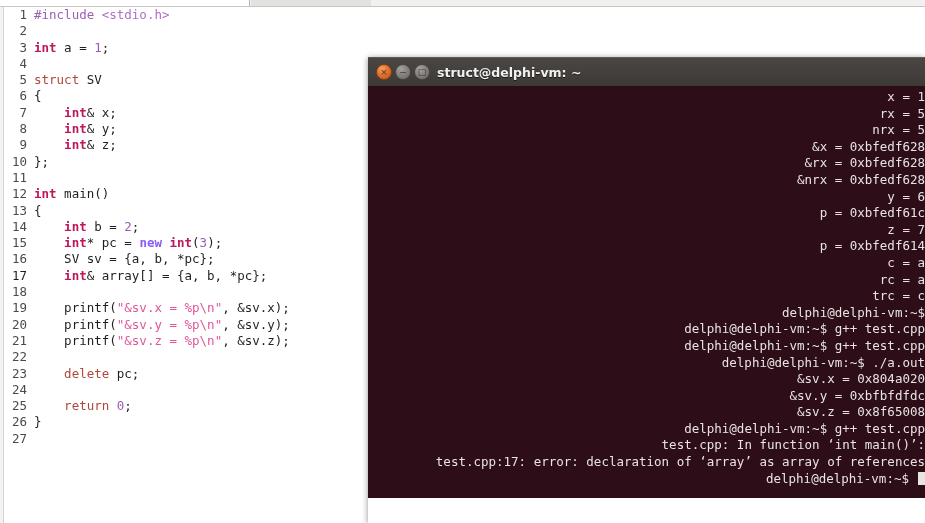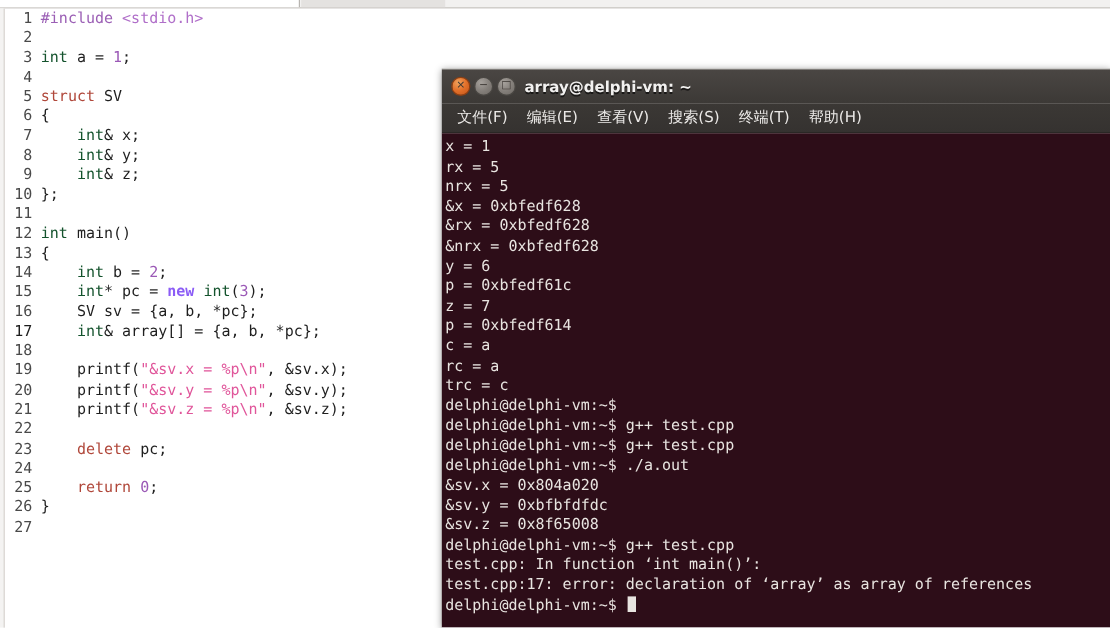--- a/index.html
+++ b/index.html
@@ -75,21 +75,21 @@
     color: #4a4a4a;
     padding-right: 7px;
     font-size: 12.5px;
   }
   .ln.err { font-weight: normal; color: #1d1d1d; }
   .code { color: #1f1f1f; }
 
   
   .t-pre   { color: #9b5fb5; }           
   .t-hdr   { color: #b06fc9; }           
-  .t-type  { color: #14532d; font-weight: normal; }  
+  .t-type  { color: #be185d; font-weight: bold; }  
   .t-kw    { color: #b0473a; font-weight: normal; }  
   .t-new   { color: #8b5cf6; font-weight: bold; }  
   .t-num   { color: #9b59b6; }           
   .t-str   { color: #e0559a; }           
   .t-plain { color: #1f1f1f; }
 
   
   #terminal-window {
     position: absolute;
     left: 368px; top: 57px;
@@ -173,20 +173,21 @@
     box-sizing: border-box;
     overflow: hidden;
     position: relative;
   }
   #term-output {
     font-family: "DejaVu Sans Mono", monospace;
     font-size: 12.5px;
     line-height: 16.6px;
     color: #e8e4e0;
     white-space: pre;
+    text-align: right;
   }
   .tline { display: block; height: 16.6px; }
   .cursor {
     display: inline-block;
     width: 7.5px;
     height: 13px;
     background: #e8e4e0;
     vertical-align: -2px;
     margin-left: 1px;
   }
@@ -210,28 +211,20 @@
       <div class="wbtn close">
         <span class="glyph">×</span>
       </div>
       <div class="wbtn min">
         <span class="glyph">−</span>
       </div>
       <div class="wbtn max">
         <span class="glyph">□</span>
       </div>
     </div>
-    <div id="window-title">array@delphi-vm: ~</div>
+    <div id="window-title">struct@delphi-vm: ~</div>
   </div>
 
-  <div id="menubar">
-      <div class="menu-item">文件(F)</div>
-      <div class="menu-item">编辑(E)</div>
-      <div class="menu-item">查看(V)</div>
-      <div class="menu-item">搜索(S)</div>
-      <div class="menu-item">终端(T)</div>
-      <div class="menu-item">帮助(H)</div>
-    </div>
 
   <div id="term-body">
     <div id="term-output"><span class="tline">x = 1</span><span class="tline">rx = 5</span><span class="tline">nrx = 5</span><span class="tline">&amp;x = 0xbfedf628</span><span class="tline">&amp;rx = 0xbfedf628</span><span class="tline">&amp;nrx = 0xbfedf628</span><span class="tline">y = 6</span><span class="tline">p = 0xbfedf61c</span><span class="tline">z = 7</span><span class="tline">p = 0xbfedf614</span><span class="tline">c = a</span><span class="tline">rc = a</span><span class="tline">trc = c</span><span class="tline">delphi@delphi-vm:~$</span><span class="tline">delphi@delphi-vm:~$ g++ test.cpp</span><span class="tline">delphi@delphi-vm:~$ g++ test.cpp</span><span class="tline">delphi@delphi-vm:~$ ./a.out</span><span class="tline">&amp;sv.x = 0x804a020</span><span class="tline">&amp;sv.y = 0xbfbfdfdc</span><span class="tline">&amp;sv.z = 0x8f65008</span><span class="tline">delphi@delphi-vm:~$ g++ test.cpp</span><span class="tline">test.cpp: In function ‘int main()’:</span><span class="tline">test.cpp:17: error: declaration of ‘array’ as array of references</span><span class="tline"><span>delphi@delphi-vm:~$ </span><span class="cursor"></span></span></div>
   </div>
 </div>
 
 </body></html>

